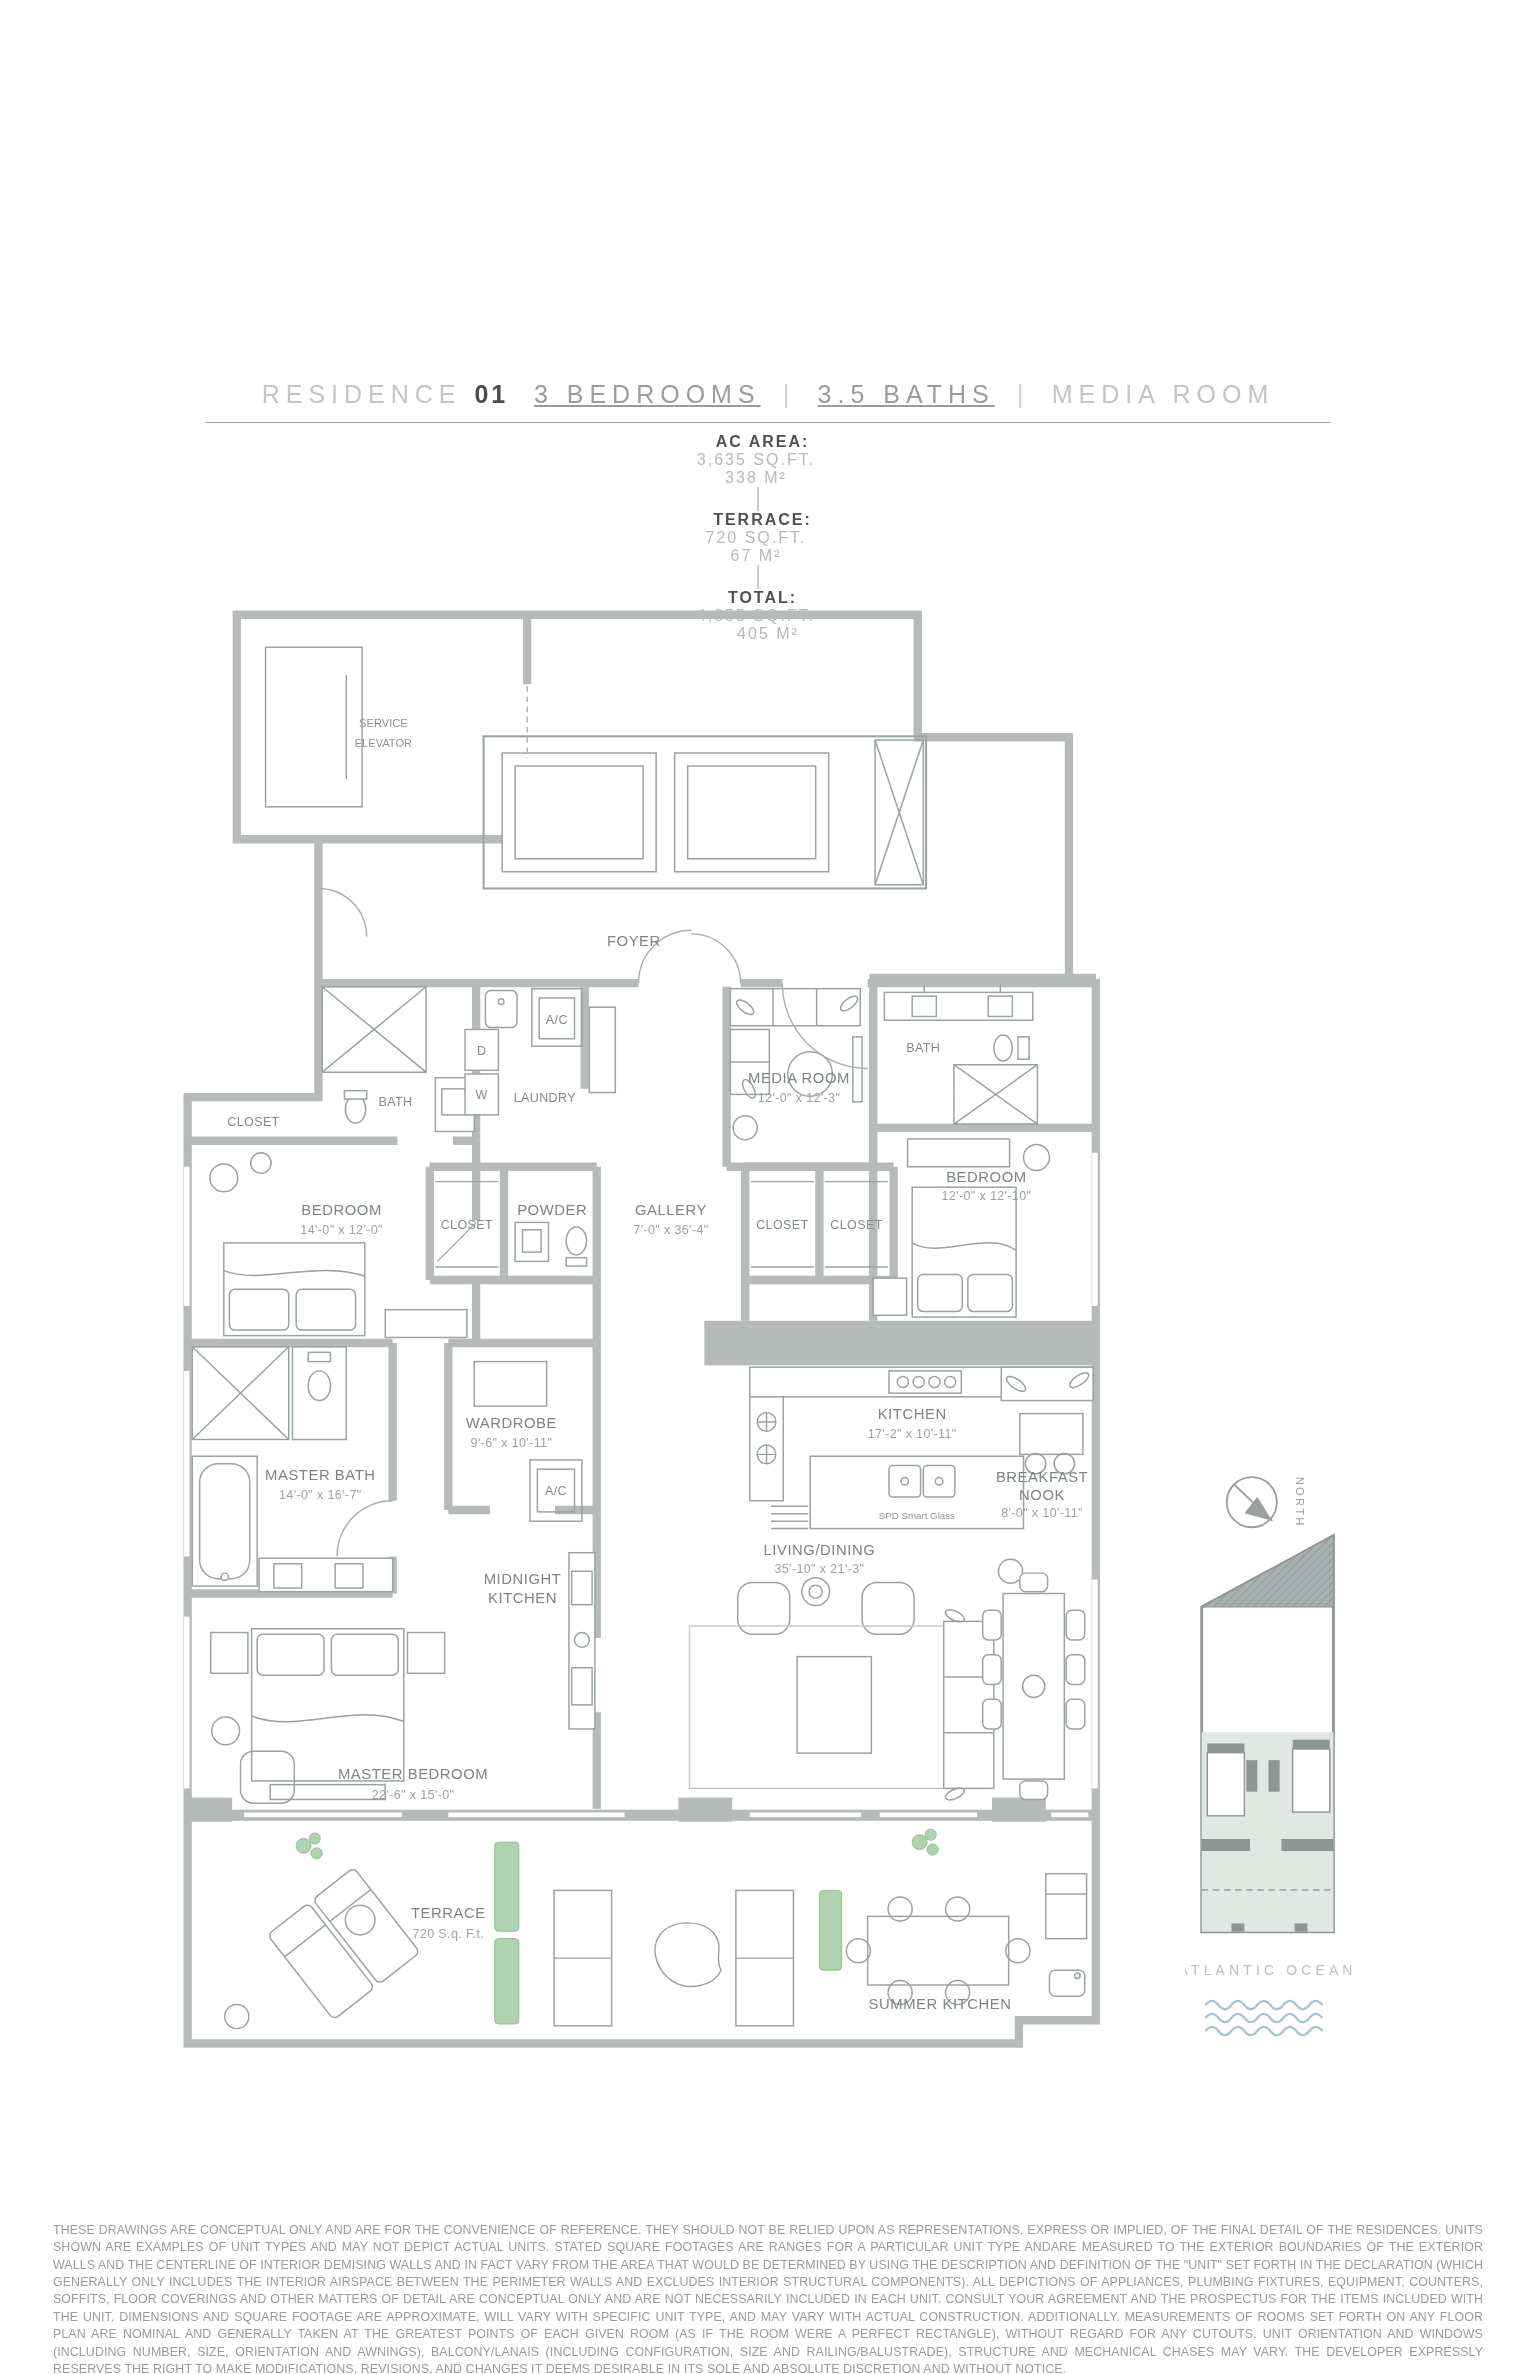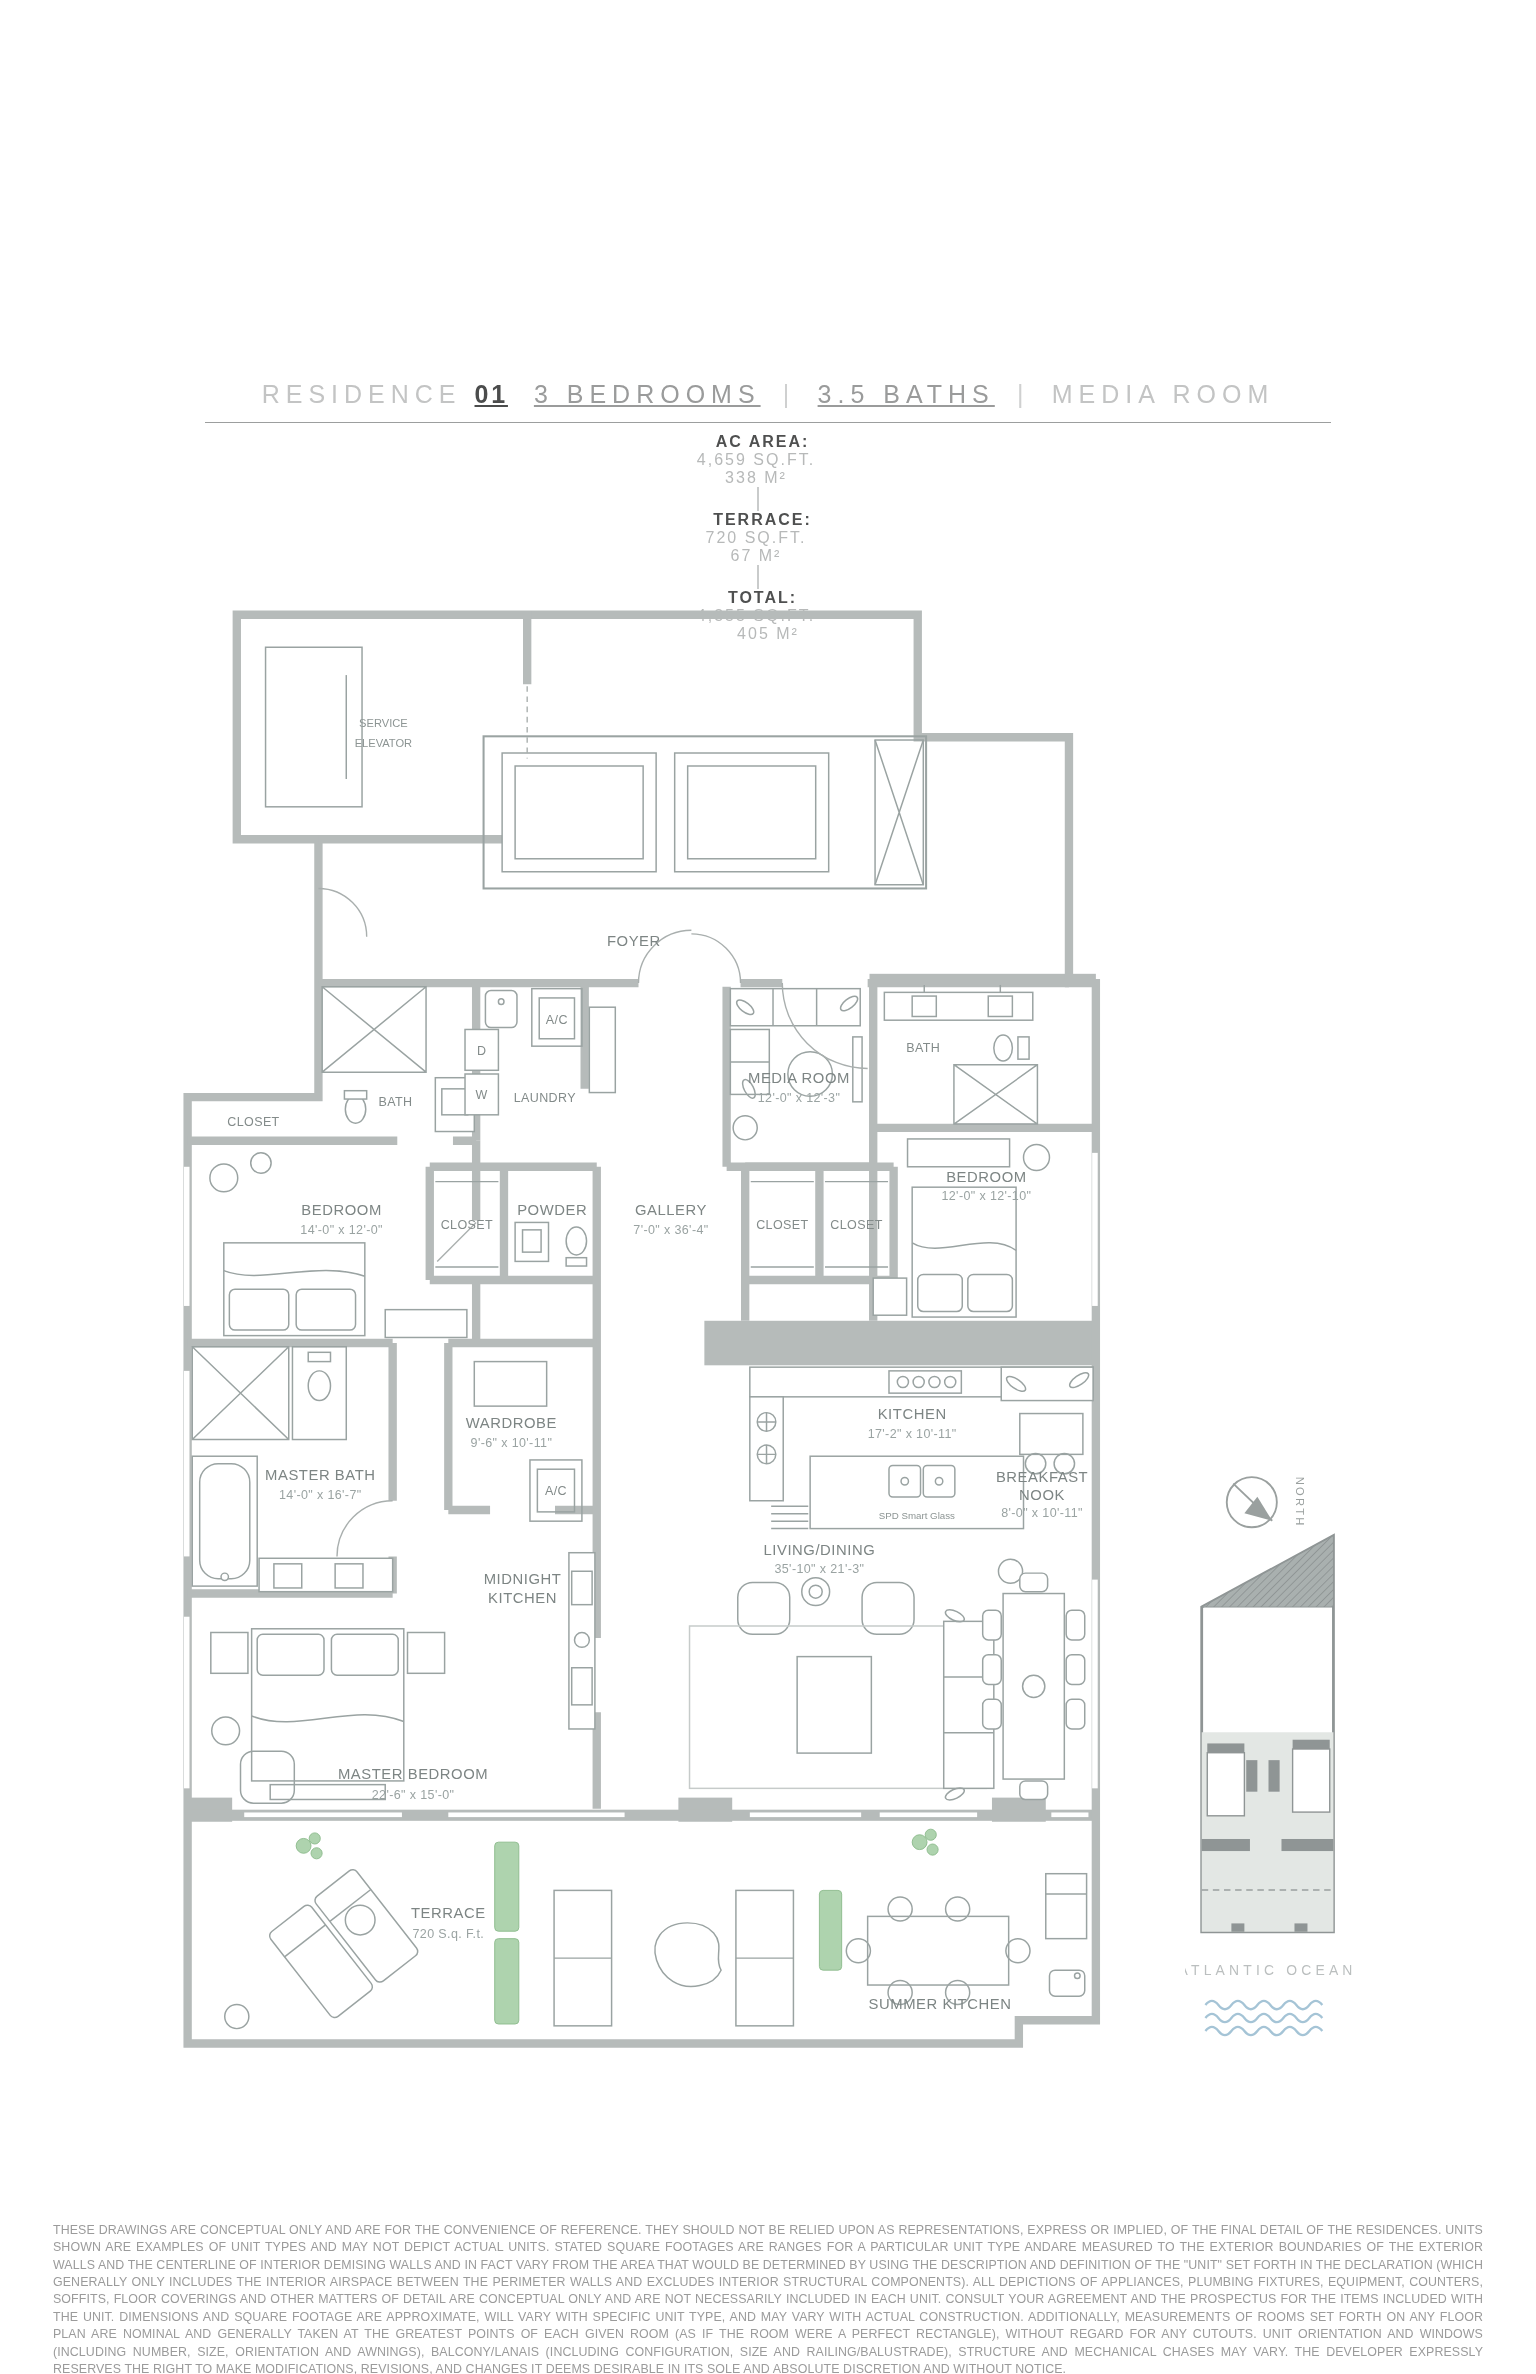--- a/index.html
+++ b/index.html
@@ -8,21 +8,21 @@
 
   
   .logo-wrap{position:absolute;top:126px;left:0;width:100%;display:flex;
              flex-direction:column;align-items:center;}
   .logo-tagline{margin-top:24px;font-size:14px;letter-spacing:7px;color:#8f9394;}
 
   
   .hd{position:absolute;top:380px;left:205px;width:1126px;text-align:center;}
   .hd-line1{font-size:25px;letter-spacing:6px;color:#c3c4c4;white-space:nowrap;}
   .hd-line1 .num{color:#9a9b9b;text-decoration:underline;}
-  .hd-line1 .resnum{color:#4b4c4c;font-weight:bold;letter-spacing:2.8px;text-decoration:underline;}
+  .hd-line1 .resnum{color:#4b4c4c;font-weight:bold;letter-spacing:2.8px;}
   .hd-line1 .sep{color:#cfd0d0;padding:0 9.3px;}
   .hd-rule{border:none;border-top:1.9px solid #9c9e9e;margin:13px 0 0 0;}
   .hd-specs{margin-top:10.2px;display:flex;justify-content:center;align-items:center;
             font-size:16px;letter-spacing:2px;flex-direction:column;}
   .hd-specs .lbl{color:#4f5050;font-weight:bold;margin-right:11px;}
   .hd-specs .val{color:#b7b9b9;margin-right:24px;}
   .hd-specs .vbar{width:1.9px;height:24px;background:#c9cbcb;margin:0 26px 0 5.6px;}
 
   
   .plan{position:absolute;left:170px;top:573px;}
@@ -53,21 +53,21 @@
       <span class="resnum">01</span>
       <span style="padding-left:13px;" class="num">3 BEDROOMS</span>
       <span class="sep">|</span>
       <span class="num">3.5 BATHS</span>
       <span class="sep">|</span>
       <span>MEDIA ROOM</span>
     </div>
     <hr class="hd-rule">
     <div class="hd-specs">
       <span class="lbl">AC AREA:</span>
-      <span class="val">4,659 SQ.FT.</span>
+      <span class="val">3,635 SQ.FT.</span>
       <span class="val">338 M²</span>
       <span class="vbar"></span>
       <span class="lbl">TERRACE:</span>
       <span class="val">720 SQ.FT.</span>
       <span class="val">67 M²</span>
       <span class="vbar"></span>
       <span class="lbl">TOTAL:</span>
       <span class="val">4,355 SQ.FT.</span>
       <span class="val" style="margin-right:0;">405 M²</span>
     </div>

